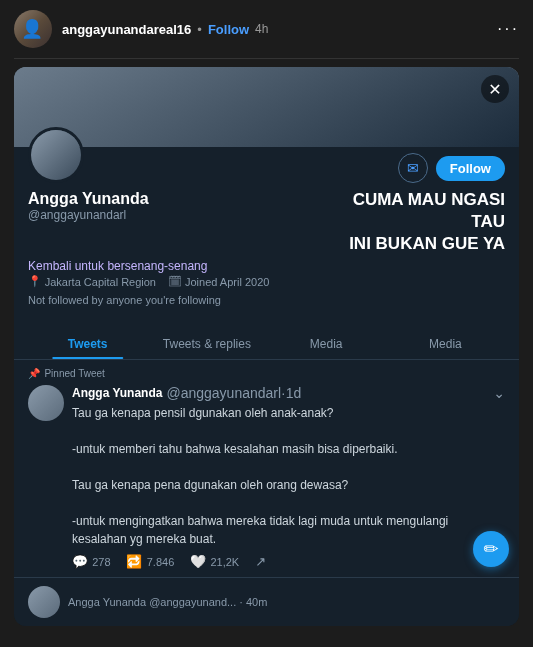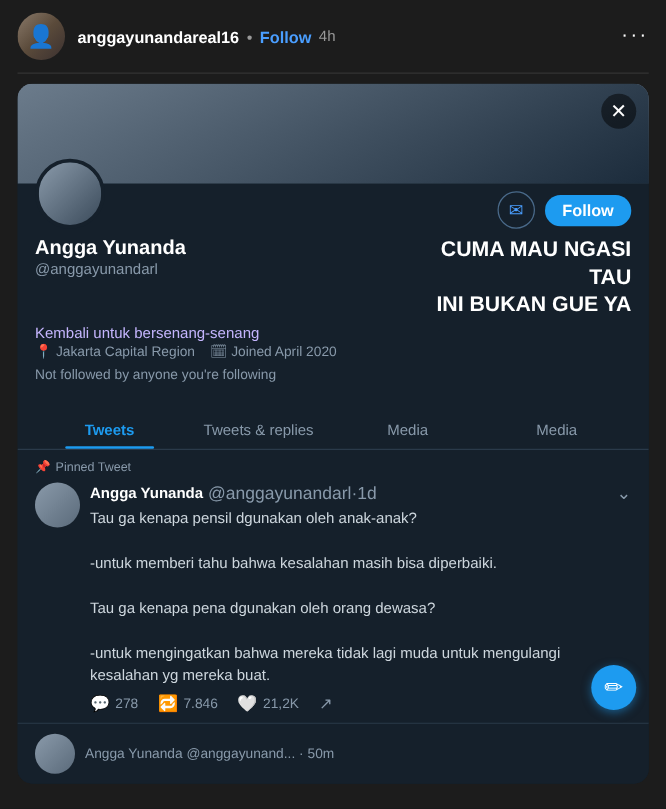--- a/index.html
+++ b/index.html
@@ -583,19 +583,19 @@
       </div>
     </div>
 
     <div class="next-tweet-preview">
       <div class="next-tweet-avatar"></div>
       <div class="next-tweet-text">
         <span>Angga Yunanda</span>
         <span> </span>
         <span>@anggayunand...</span>
         <span> · </span>
-        <span>50m</span>
+        <span>40m</span>
       </div>
     </div>
 
   </div>
 
 </div>
 
 </body></html>

